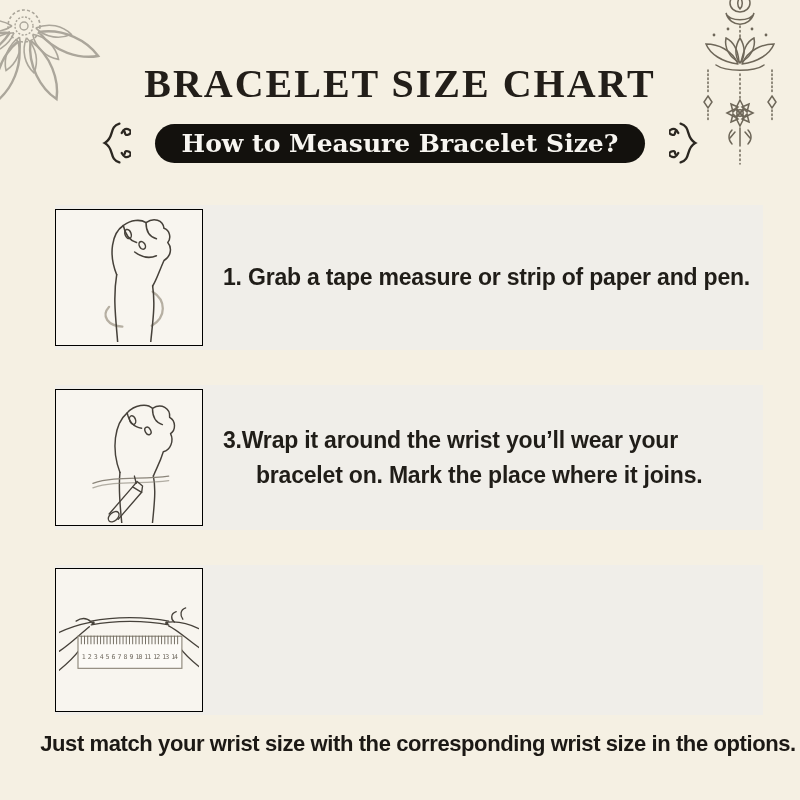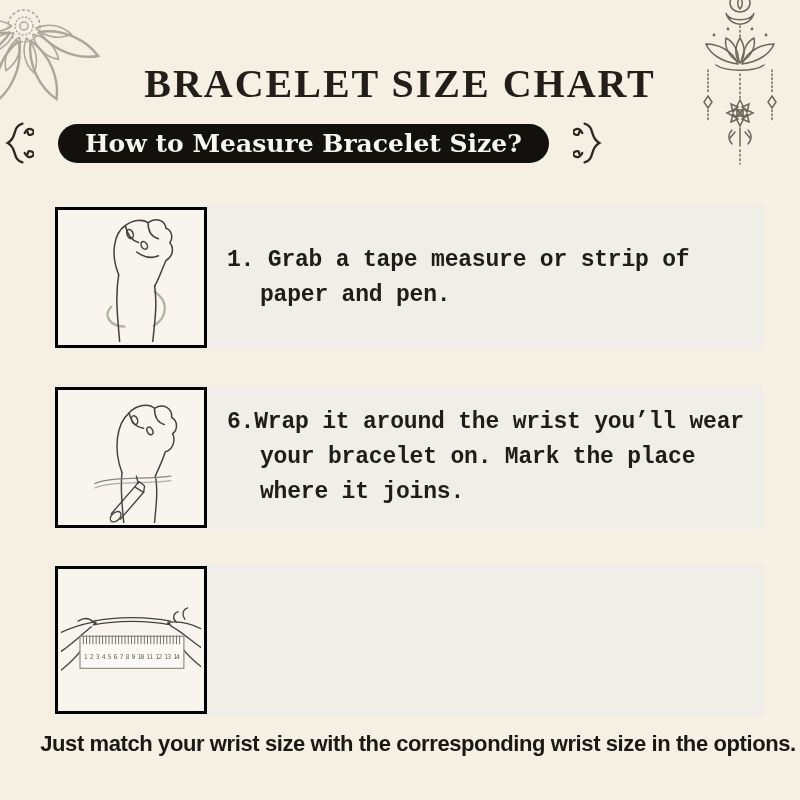--- a/index.html
+++ b/index.html
@@ -18,21 +18,21 @@
   
   .title{
     position:absolute;top:60px;left:0;right:0;
     text-align:center;
     font-family:"Liberation Serif",serif;
     font-weight:700;font-size:40px;letter-spacing:2px;
     color:#221e19;white-space:nowrap;
   }
   .badge-row{
     position:absolute;top:117px;left:0;right:0;
-    display:flex;justify-content:flex-start;align-items:center;gap:24px;
+    display:flex;justify-content:center;align-items:center;gap:24px;
   }
   .pill{
     background:#13110d;color:#f7f5f0;
     font-family:"DejaVu Serif",serif;font-weight:700;font-size:25px;
     padding:5px 27px;border-radius:26px;white-space:nowrap;
   }
   .flourish{width:34px;height:52px;}
   .flourish.right{transform:scaleX(-1);}
 
   
@@ -41,31 +41,30 @@
     display:flex;flex-direction:column;gap:35px;
   }
   .step-row{
     background:#f0eee9;
     display:flex;align-items:center;
     min-height:145px;
   }
   .step-row:nth-child(3){min-height:150px;}
   .illus-box{
     flex:none;width:146px;height:135px;
-    background:#f8f5ef;border:3px solid #000000;
+    background:#f8f5ef;border:1px solid #000000;
     display:flex;align-items:center;justify-content:center;
   }
   .step-row:nth-child(3) .illus-box{height:142px;}
   .step-text{
     margin-left:20px;width:540px;
     font-size:23px;line-height:35px;font-weight:700;
     color:#201d18;
     padding-left:33px;text-indent:-33px;
     letter-spacing:-0.2px;
-    font-family:Liberation Mono, monospace;
   }
 
   
   .footer{
     position:absolute;top:731px;left:0;right:0;
     text-align:center;font-size:22px;font-weight:700;
     letter-spacing:-0.4px;color:#1c1915;white-space:nowrap;margin-left:36px;
   }
   svg{display:block;}
 </style>
@@ -203,21 +202,21 @@
           </g>
           <g stroke="#46413a" stroke-width="1.5" fill="none" stroke-linecap="round" stroke-linejoin="round">
             <path d="M80,92 l2,8"></path>
             <path d="M83,98 L78,104 L88,110 L89,103 Z"></path>
             <path d="M78,104 L52,134"></path>
             <path d="M88,110 L62,140"></path>
             <ellipse cx="57" cy="137" rx="7" ry="4.5" transform="rotate(-42 57 137)"></ellipse>
           </g>
         </svg>
       </div>
-      <div class="step-text">6.Wrap it around the wrist you’ll wear your bracelet on. Mark the place where it joins.</div>
+      <div class="step-text">3.Wrap it around the wrist you’ll wear your bracelet on. Mark the place where it joins.</div>
     </div>
 
     <div class="step-row">
       <div class="illus-box">
         <svg width="140" height="136" viewBox="0 0 148 144">
           <g stroke="#46413a" stroke-width="1.4" fill="none" stroke-linecap="round" stroke-linejoin="round">
             <path d="M34,52 C58,47 92,47 116,52"></path>
             <path d="M34,56 C58,51 92,51 116,56"></path>
             <path d="M0,64 C12,58 24,55 34,53"></path>
             <path d="M0,84 C12,76 22,66 32,58"></path>

